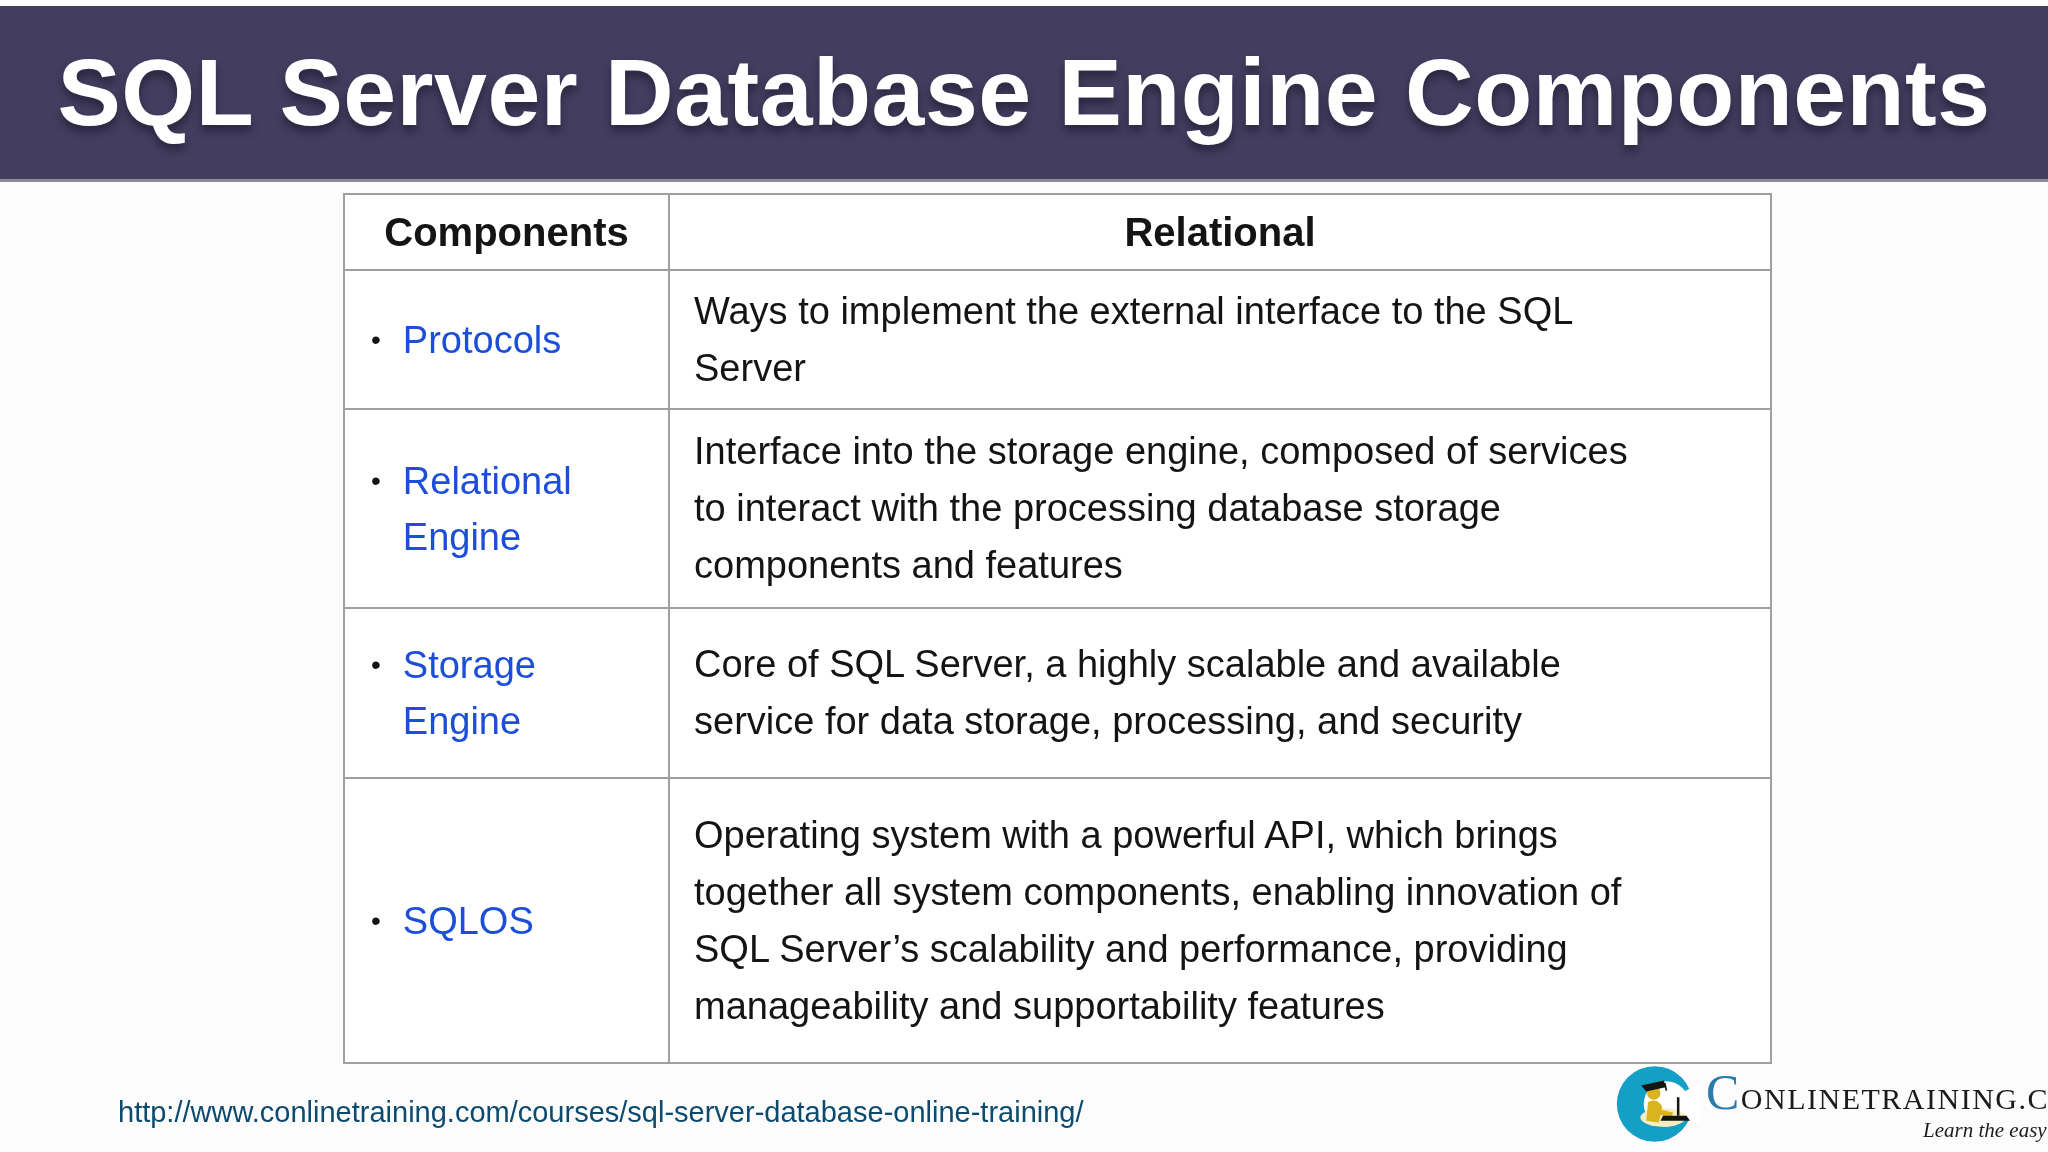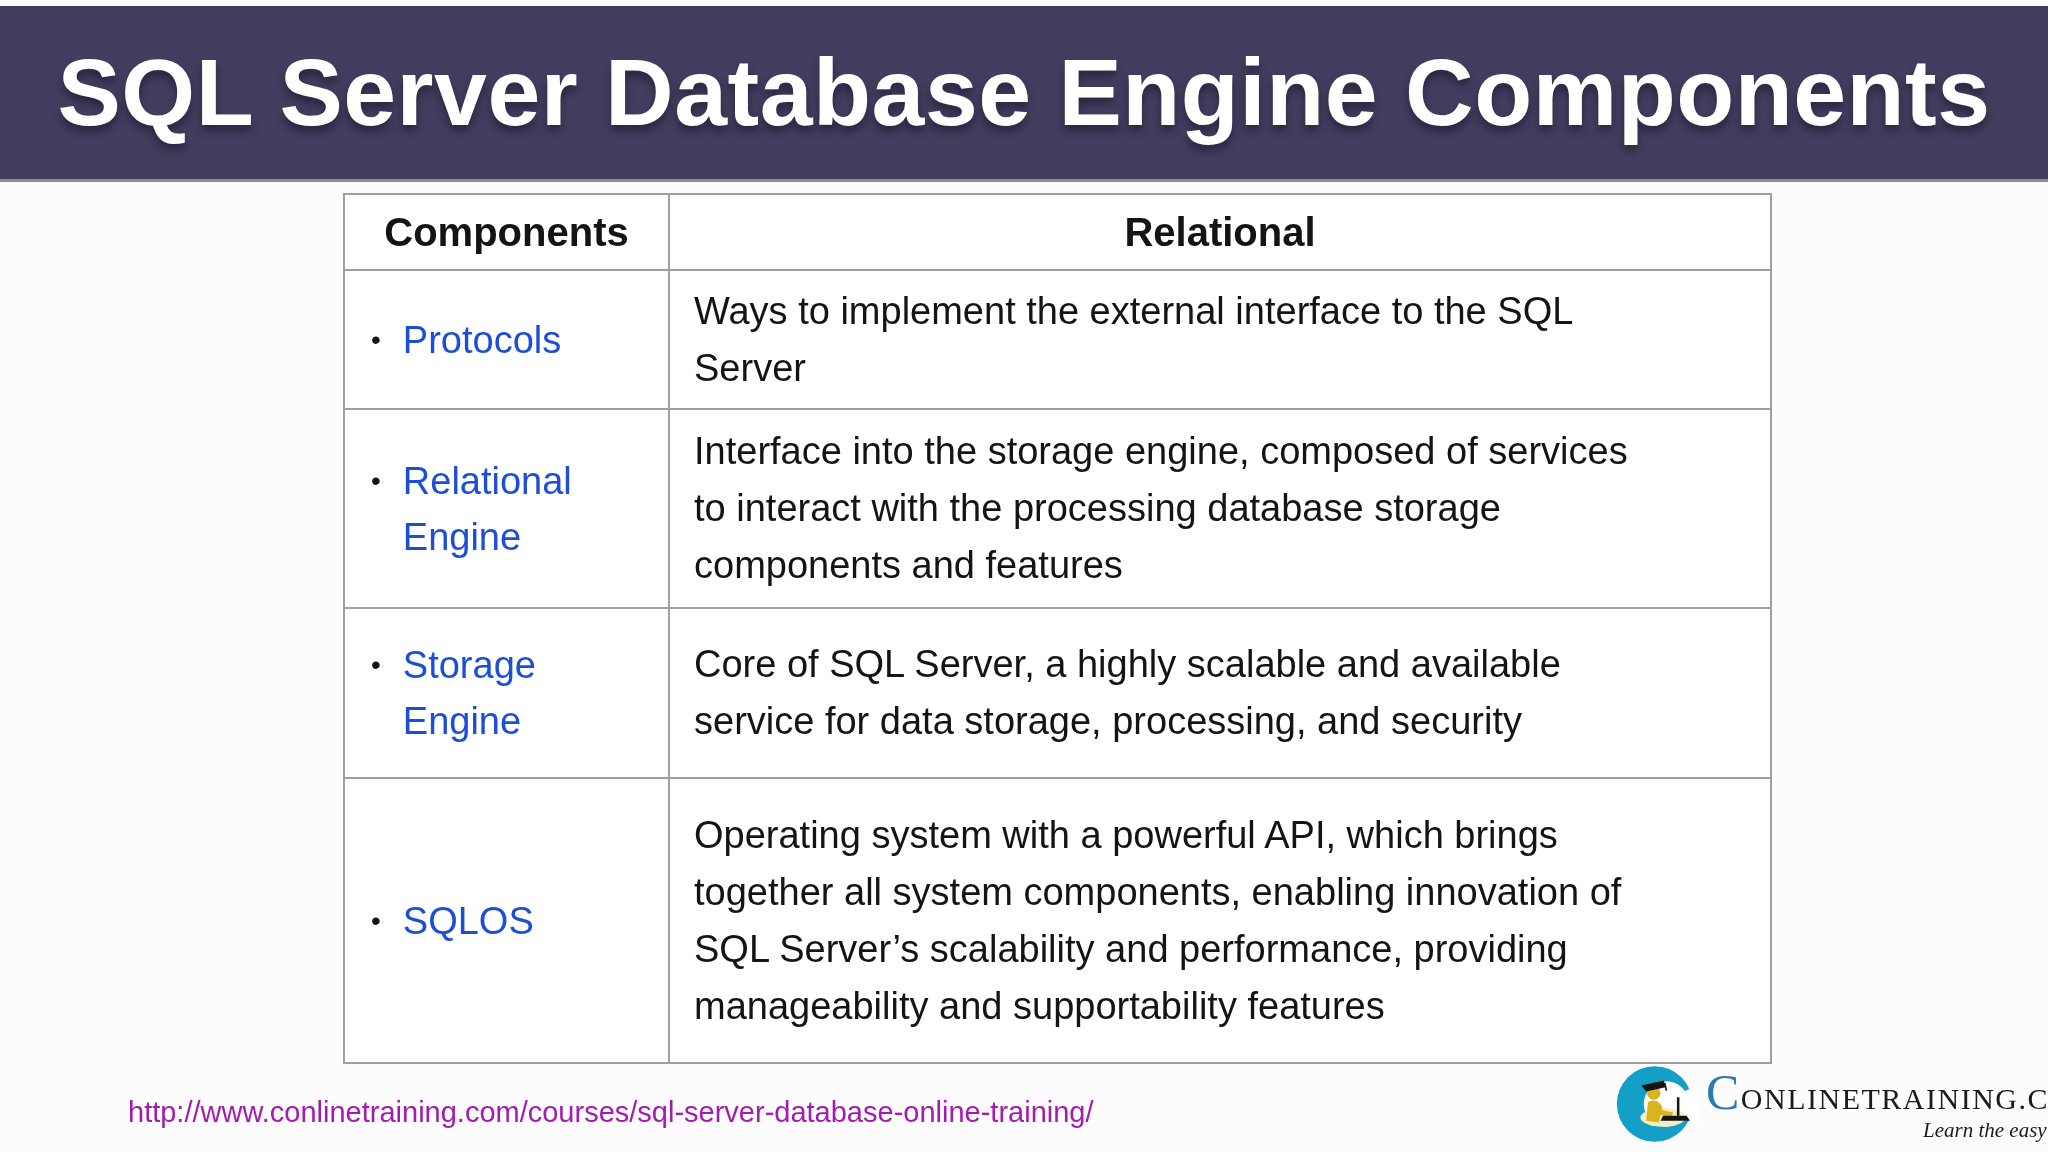--- a/index.html
+++ b/index.html
@@ -42,22 +42,22 @@
   .comp-label {
     font-size:38px; line-height:56px; color:#1d4ed8; white-space:pre-line;
   }
   td.desc-cell {
     vertical-align:middle; font-size:38px; line-height:57px;
     color:#141414; padding:8px 20px 8px 24px; white-space:pre-line;
   }
 
   
   .source-url {
-    position:absolute; left:128px; top:1096px;
-    font-size:29px; color:#a21caf; white-space:nowrap;
+    position:absolute; left:118px; top:1096px;
+    font-size:29px; color:#0c4a6e; white-space:nowrap;
   }
   .logo {
     position:absolute; left:1616px; top:1062px;
     display:flex; align-items:flex-start; gap:6px;
   }
   .logo-text { padding-top:12px; }
   .brand {
     font-family:"Liberation Serif","DejaVu Serif",serif;
     font-size:30px; letter-spacing:1.5px; color:#1b1b1b;
     line-height:36px; white-space:nowrap;

